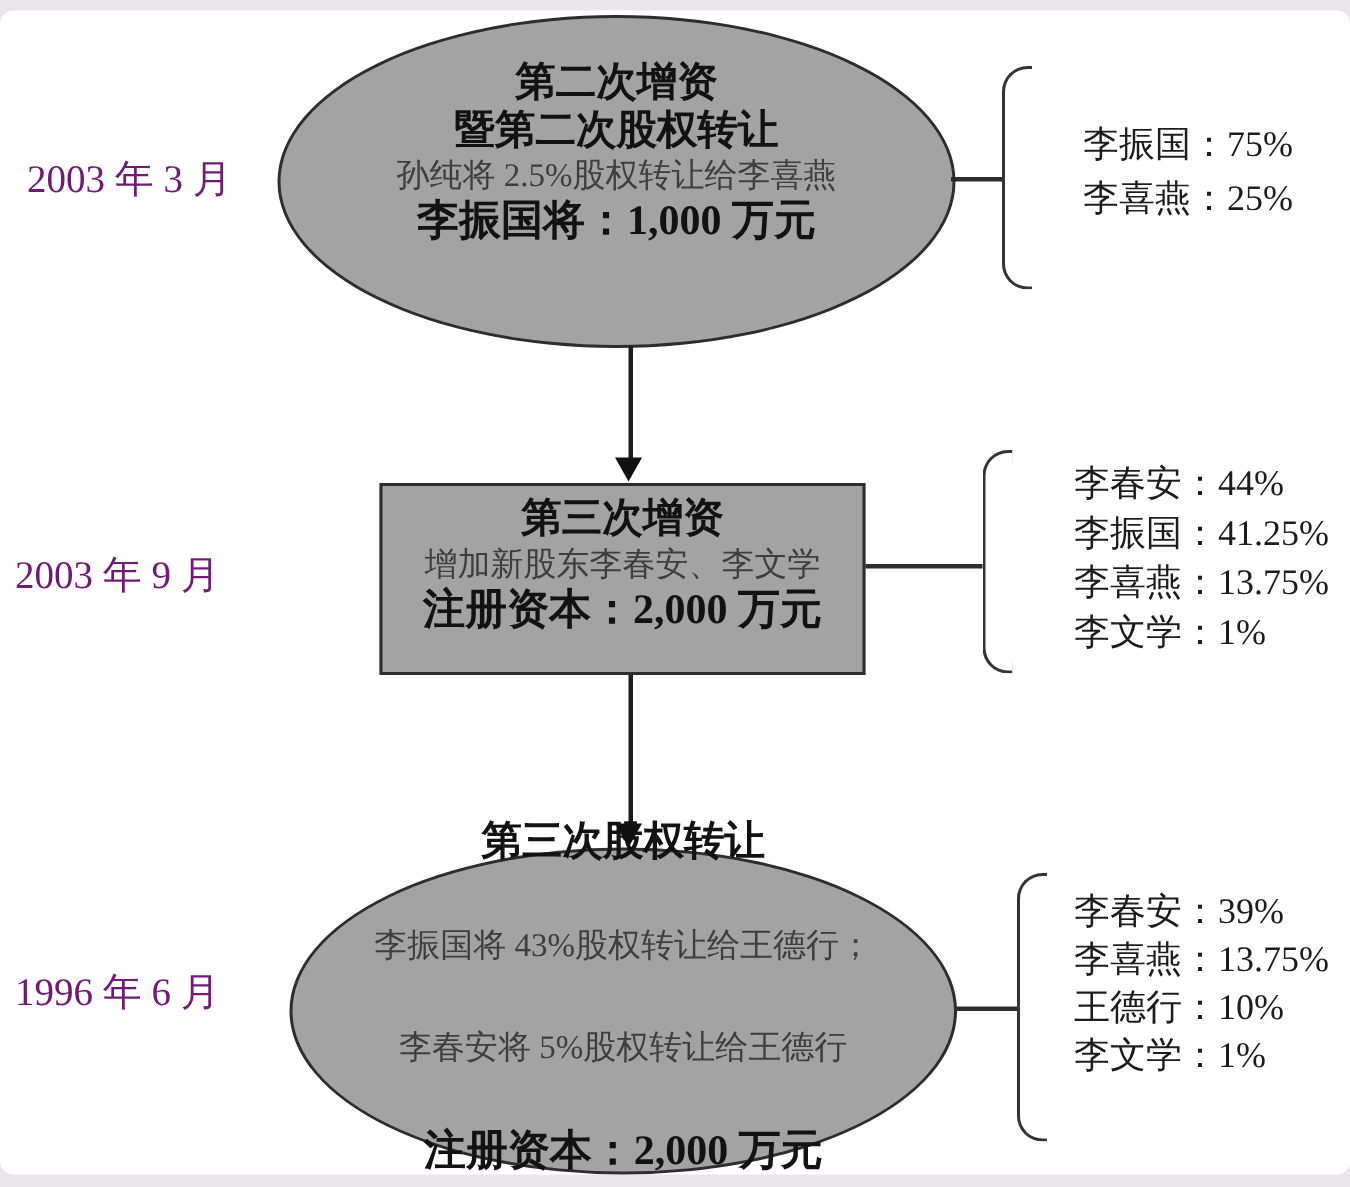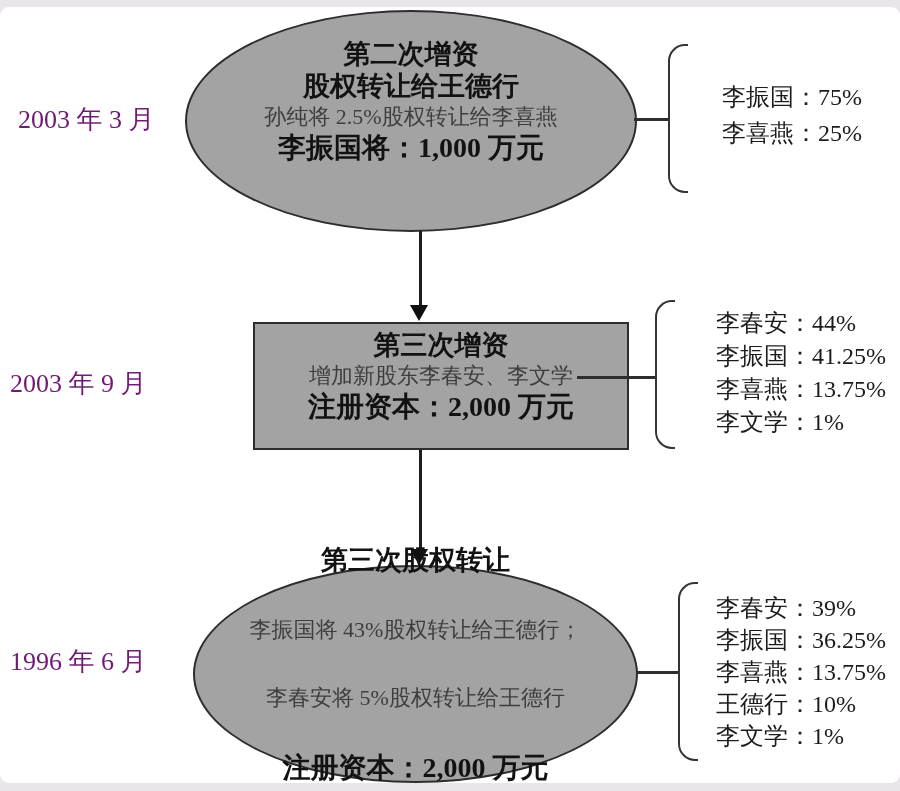--- a/index.html
+++ b/index.html
@@ -43,39 +43,39 @@
 </head>
 <body>
 
 <div class="page">
   <div class="sheet"></div>
 
   <div class="date-label" style="left:18px; top:102px;">2003 年 3 月</div>
 
   <div class="node ellipse" style="left:185px; top:10px; width:452px; height:222px; padding-bottom:40px;">
     <div class="title-line">第二次增资</div>
-    <div class="title-line">股权转让给王德行</div>
+    <div class="title-line">暨第二次股权转让</div>
     <div class="desc-line">孙纯将 2.5%股权转让给李喜燕</div>
     <div class="capital-line">李振国将：1,000 万元</div>
   </div>
 
   <div class="hline" style="left:634px; top:118px; width:34px;"></div>
   <div class="bracket" style="left:668px; top:44px; height:149px;"></div>
 
   <div class="sh-list" style="left:722px; top:79px; line-height:36px;">
     <div class="sh-item">李振国：75%</div>
     <div class="sh-item">李喜燕：25%</div>
   </div>
 
   <div class="vline" style="left:419px; top:231px; height:75px;"></div>
   <div class="arrow-head" style="left:410px; top:305px;"></div>
 
   <div class="date-label" style="left:10px; top:366px;">2003 年 9 月</div>
 
-  <div class="node" style="left:253px; top:322px; width:376px; height:128px; padding-bottom:20px;">
+  <div class="node" style="left:253px; top:322px; width:324px; height:128px; padding-bottom:20px;">
     <div class="title-line">第三次增资</div>
     <div class="desc-line">增加新股东李春安、李文学</div>
     <div class="capital-line">注册资本：2,000 万元</div>
   </div>
 
   <div class="hline" style="left:577px; top:376px; width:78px;"></div>
   <div class="bracket" style="left:655px; top:300px; height:149px;"></div>
 
   <div class="sh-list" style="left:716px; top:307px; line-height:33px;">
     <div class="sh-item">李春安：44%</div>
@@ -94,18 +94,17 @@
     <div class="desc-line">李振国将 43%股权转让给王德行；</div>
     <div class="desc-line">李春安将 5%股权转让给王德行</div>
     <div class="capital-line">注册资本：2,000 万元</div>
   </div>
 
   <div class="hline" style="left:636px; top:671px; width:42px;"></div>
   <div class="bracket" style="left:678px; top:582px; height:179px;"></div>
 
   <div class="sh-list" style="left:716px; top:592px; line-height:32px;">
     <div class="sh-item">李春安：39%</div>
-    <div class="sh-item">李振国：36.25%</div>
     <div class="sh-item">李喜燕：13.75%</div>
     <div class="sh-item">王德行：10%</div>
     <div class="sh-item">李文学：1%</div>
   </div>
 </div>
 
 </body></html>

